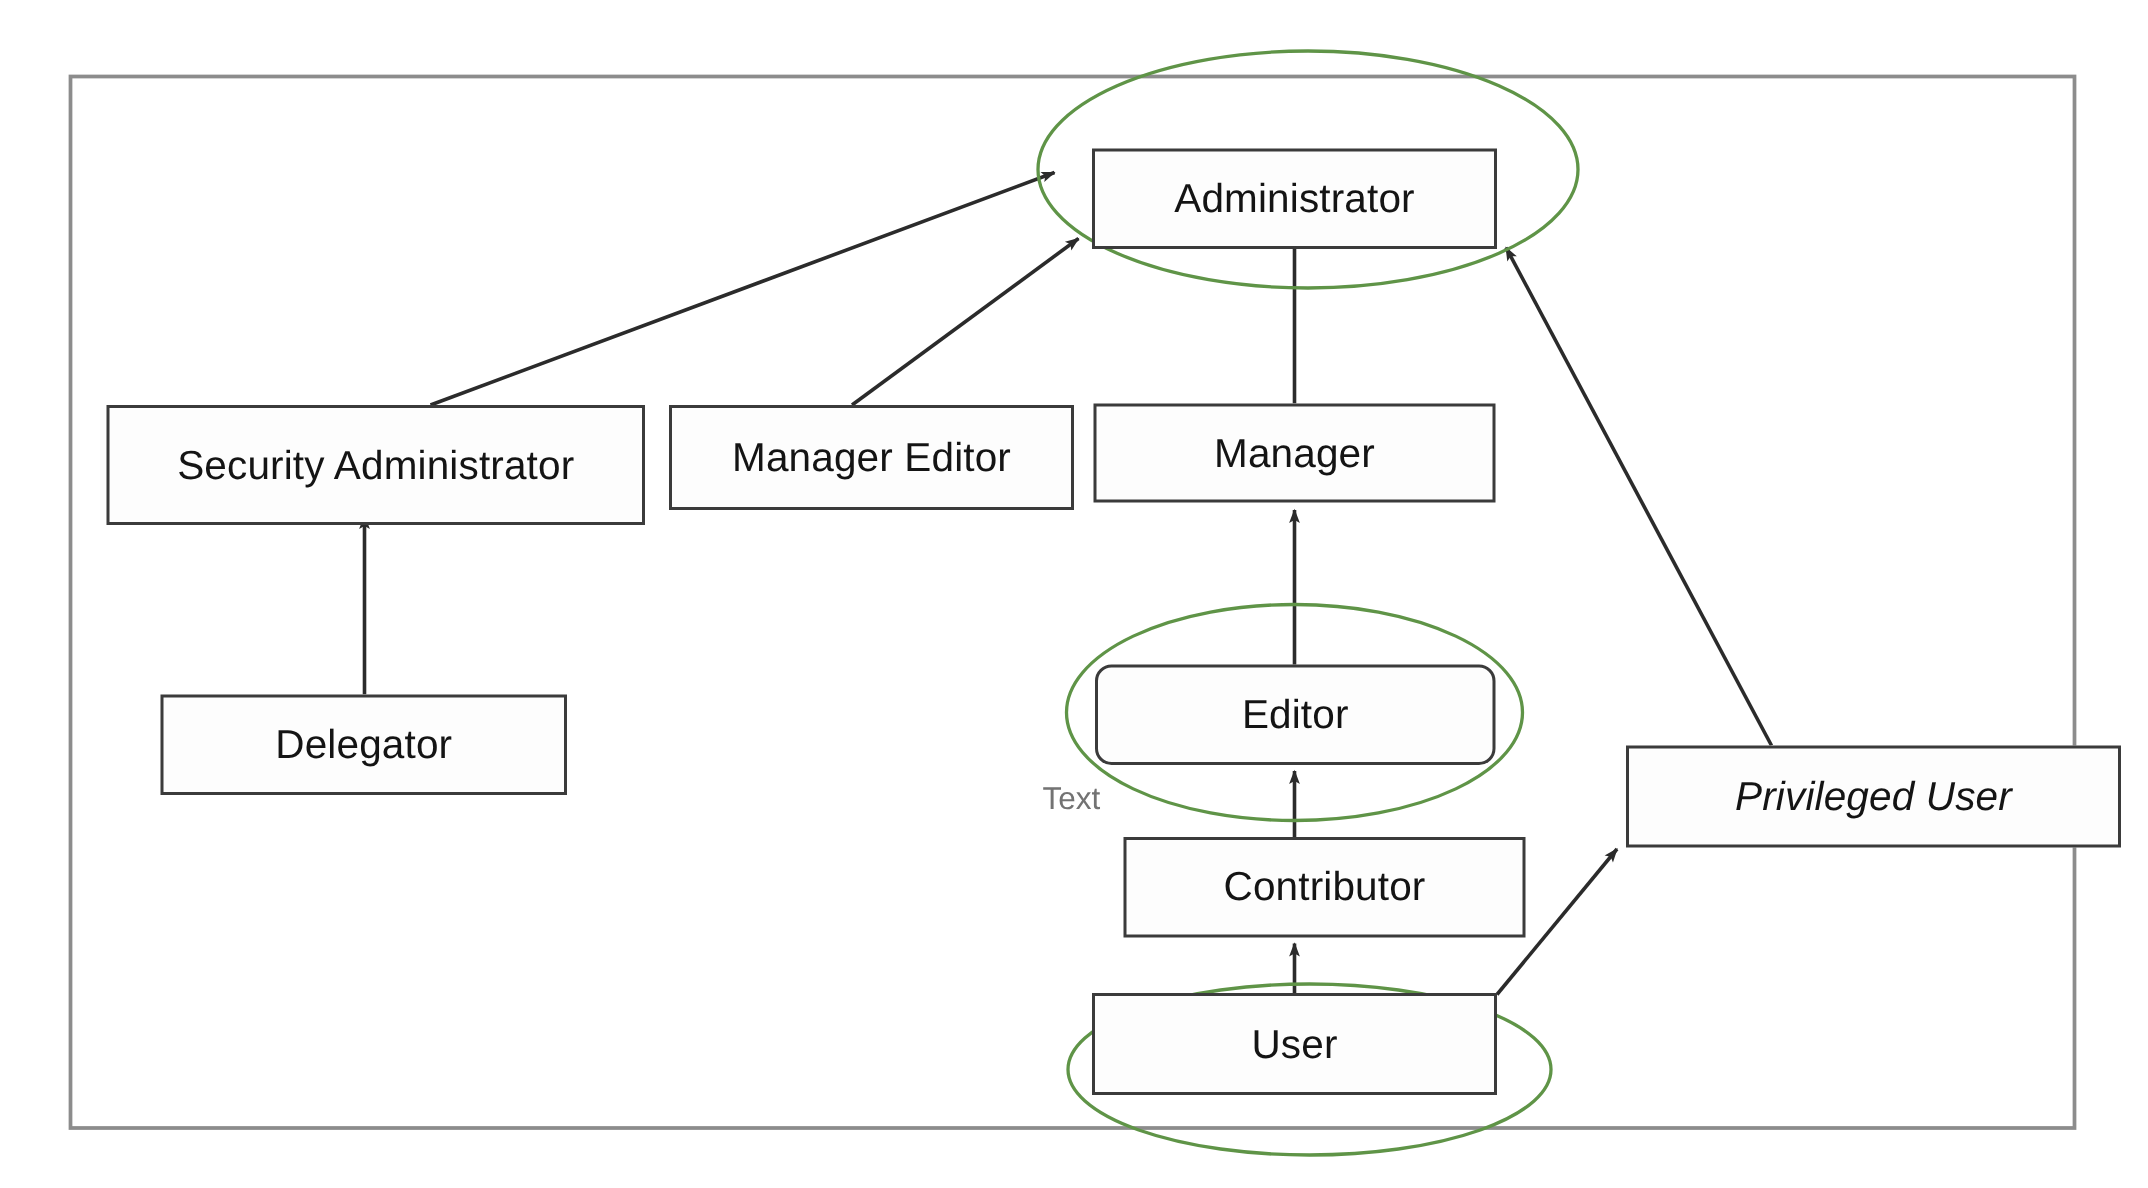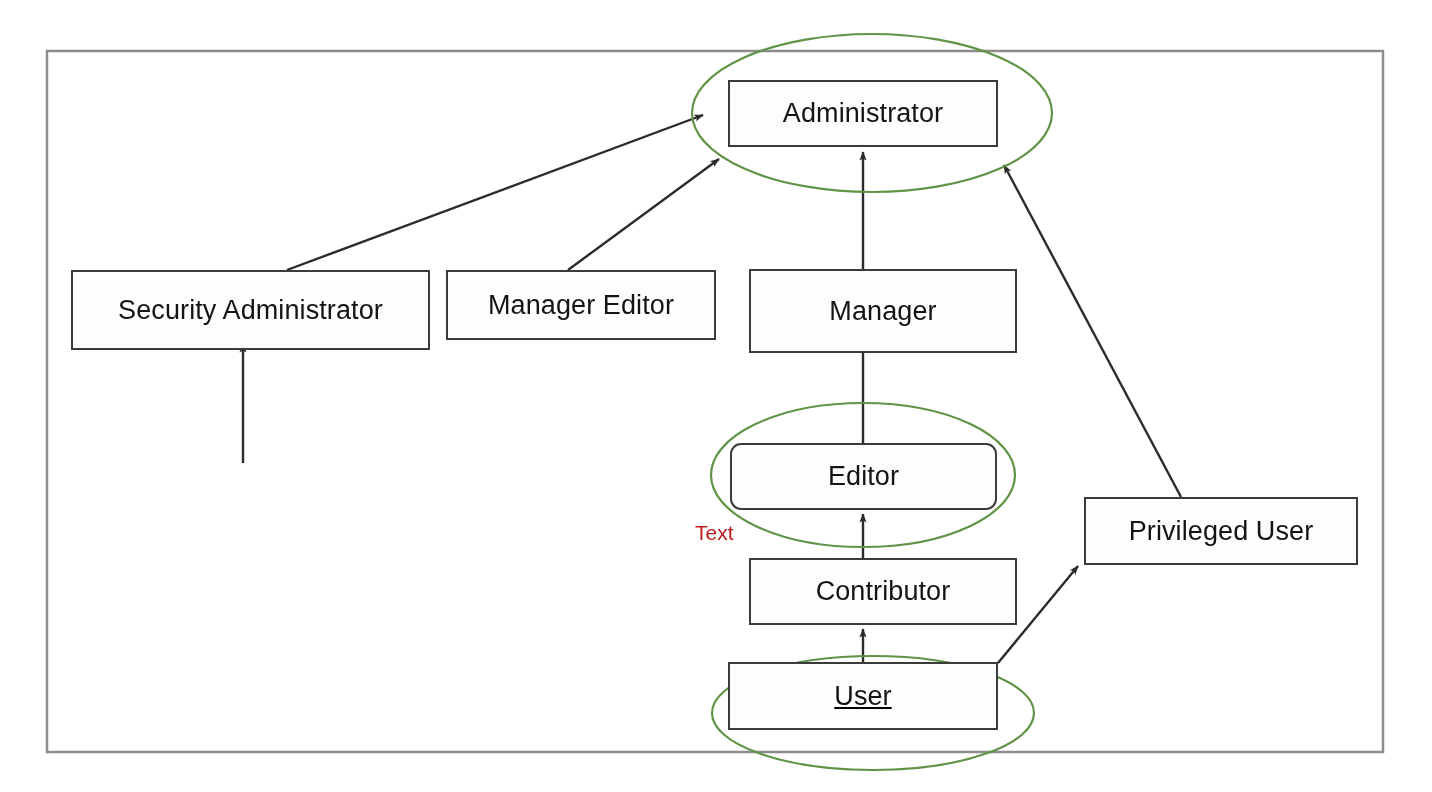--- a/index.html
+++ b/index.html
@@ -39,21 +39,21 @@
     font-size: 27px;
     color: #141414;
     line-height: 1;
     white-space: nowrap;
     letter-spacing: 0.1px;
   }
   .free-text {
     position: absolute;
     font-family: "Liberation Sans", sans-serif;
     font-size: 21px;
-    color: #b91c1c;
+    color: #737373;
     white-space: nowrap;
   }
 </style>
 </head>
 <body>
 
 <div id="canvas">
 
   <svg id="diagram-svg" viewBox="0 0 1432 792">
     <defs>
@@ -76,48 +76,51 @@
       <line x1="998" y1="663" x2="1078" y2="566" stroke="#2b2b2b" stroke-width="2.4" marker-end="url(#arrowhead)"></line>
     </g>
 
     <g id="svg-highlights" fill="none" stroke="#5f9447" stroke-width="2.2">
       <ellipse cx="872" cy="113" rx="180" ry="79"></ellipse>
       <ellipse cx="863" cy="475" rx="152" ry="72"></ellipse>
       <ellipse cx="873" cy="713" rx="161" ry="57"></ellipse>
     </g>
   </svg>
 
-  <div class="node-box" style="left:728px; top:80px; width:270px; height:67px;">
+  <div class="node-box" style="left:728px; top:99px; width:270px; height:67px;">
     <span class="node-label">Administrator</span>
   </div>
 
   <div class="node-box" style="left:71px; top:270px; width:359px; height:80px;">
     <span class="node-label">Security Administrator</span>
   </div>
 
   <div class="node-box" style="left:446px; top:270px; width:270px; height:70px;">
     <span class="node-label">Manager Editor</span>
   </div>
 
-  <div class="node-box" style="left:729px; top:269px; width:268px; height:84px;margin-left:20px;">
+  <div class="node-box" style="left:729px; top:269px; width:268px; height:66px;">
     <span class="node-label">Manager</span>
   </div>
 
+  <div class="node-box" style="left:107px; top:463px; width:271px; height:67px;">
+    <span class="node-label">Delegator</span>
+  </div>
 
   <div class="node-box" style="left:730px; top:443px; width:267px; height:67px;border-radius:11px;">
     <span class="node-label">Editor</span>
   </div>
 
-  <div class="node-box" style="left:1084px; top:497px; width:274px; height:68px;">
+  <div class="node-box" style="left:1084px; top:497px; width:330px; height:68px;font-style:italic;">
     <span class="node-label">Privileged User</span>
   </div>
 
   <div class="node-box" style="left:729px; top:558px; width:268px; height:67px;margin-left:20px;">
     <span class="node-label">Contributor</span>
   </div>
 
-  <div class="node-box" style="left:728px; top:662px; width:270px; height:68px;text-decoration:underline;">
+  <div class="node-box" style="left:728px; top:662px; width:270px; height:68px;">
     <span class="node-label">User</span>
   </div>
 
   <div class="free-text" style="left:695px; top:521px;">Text</div>
 
 </div>
 
 </body></html>

